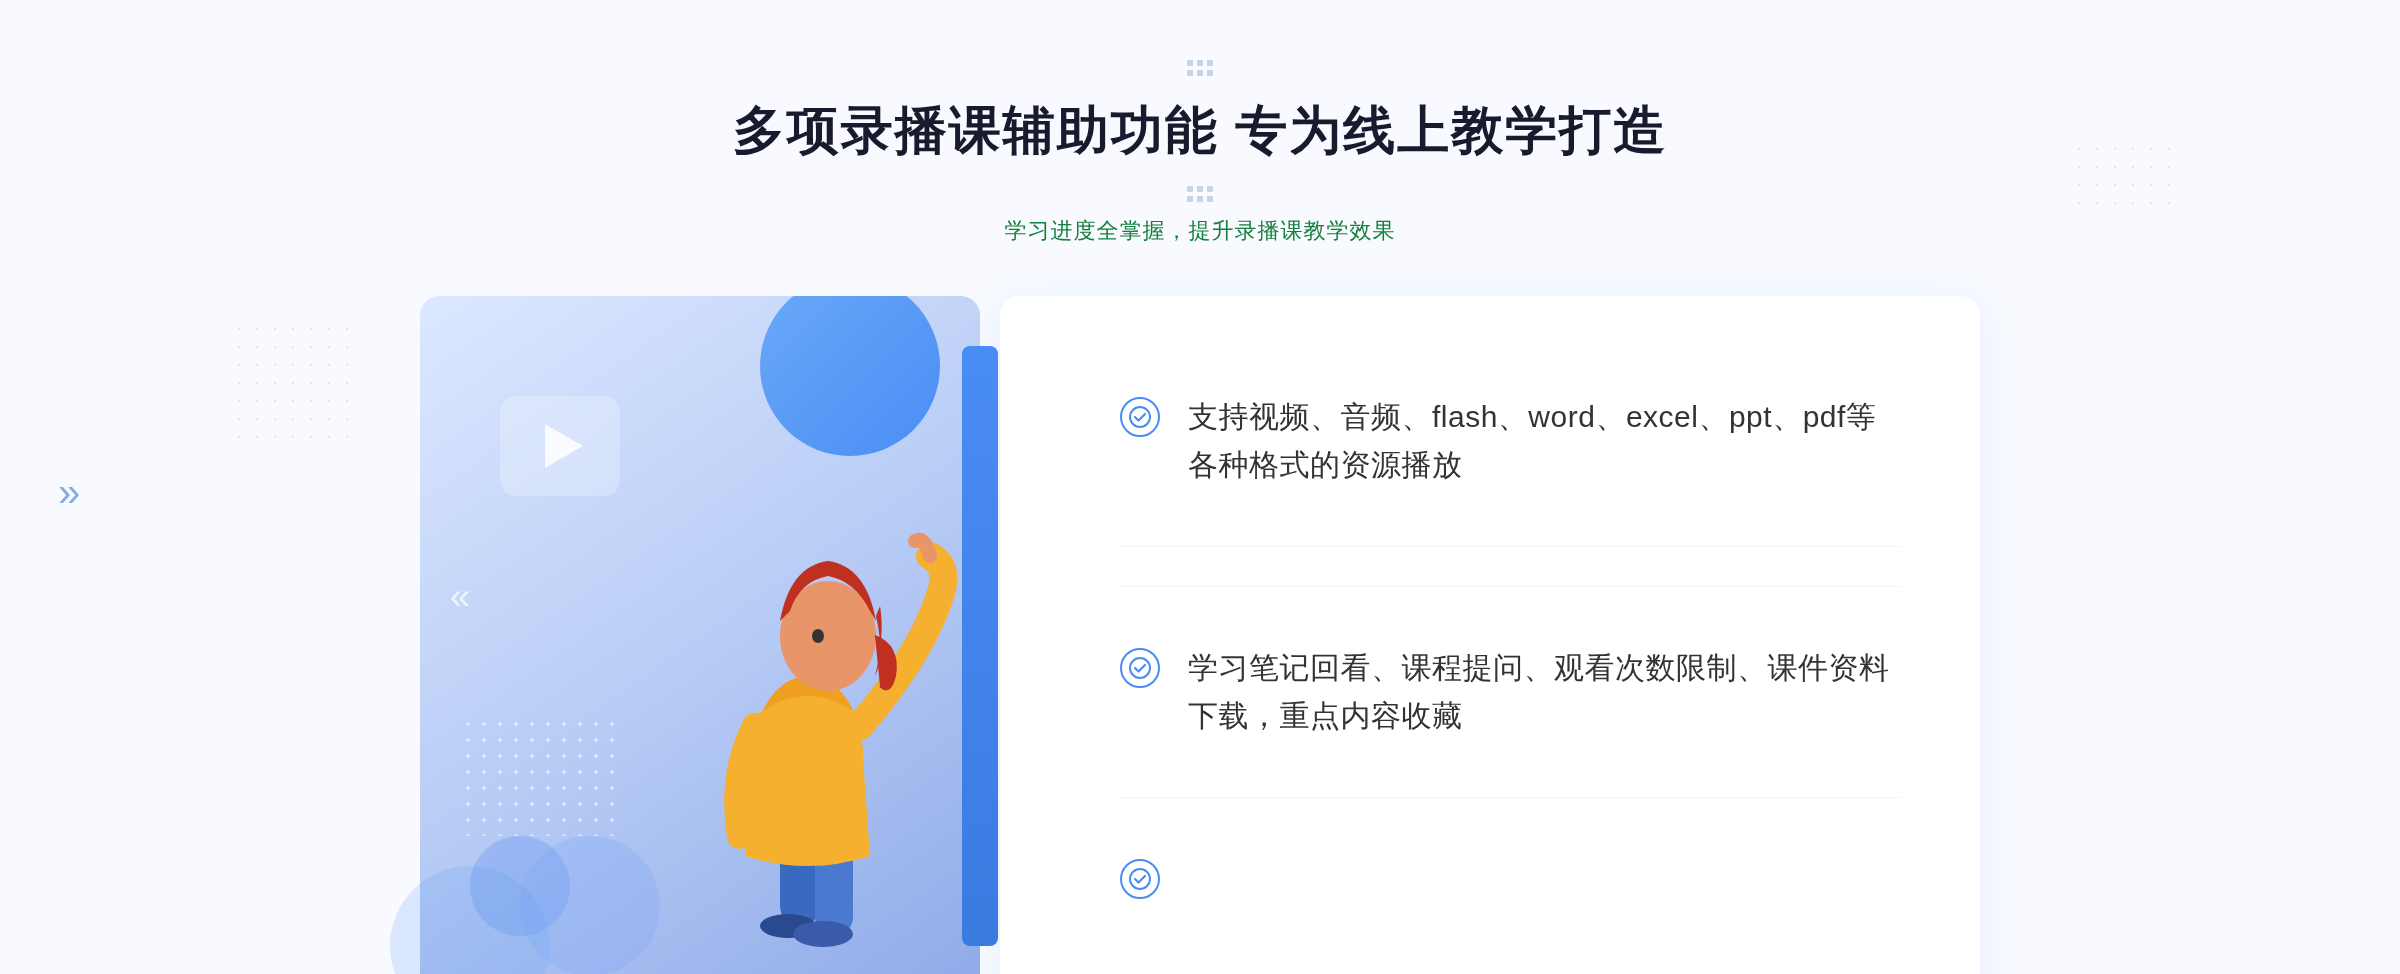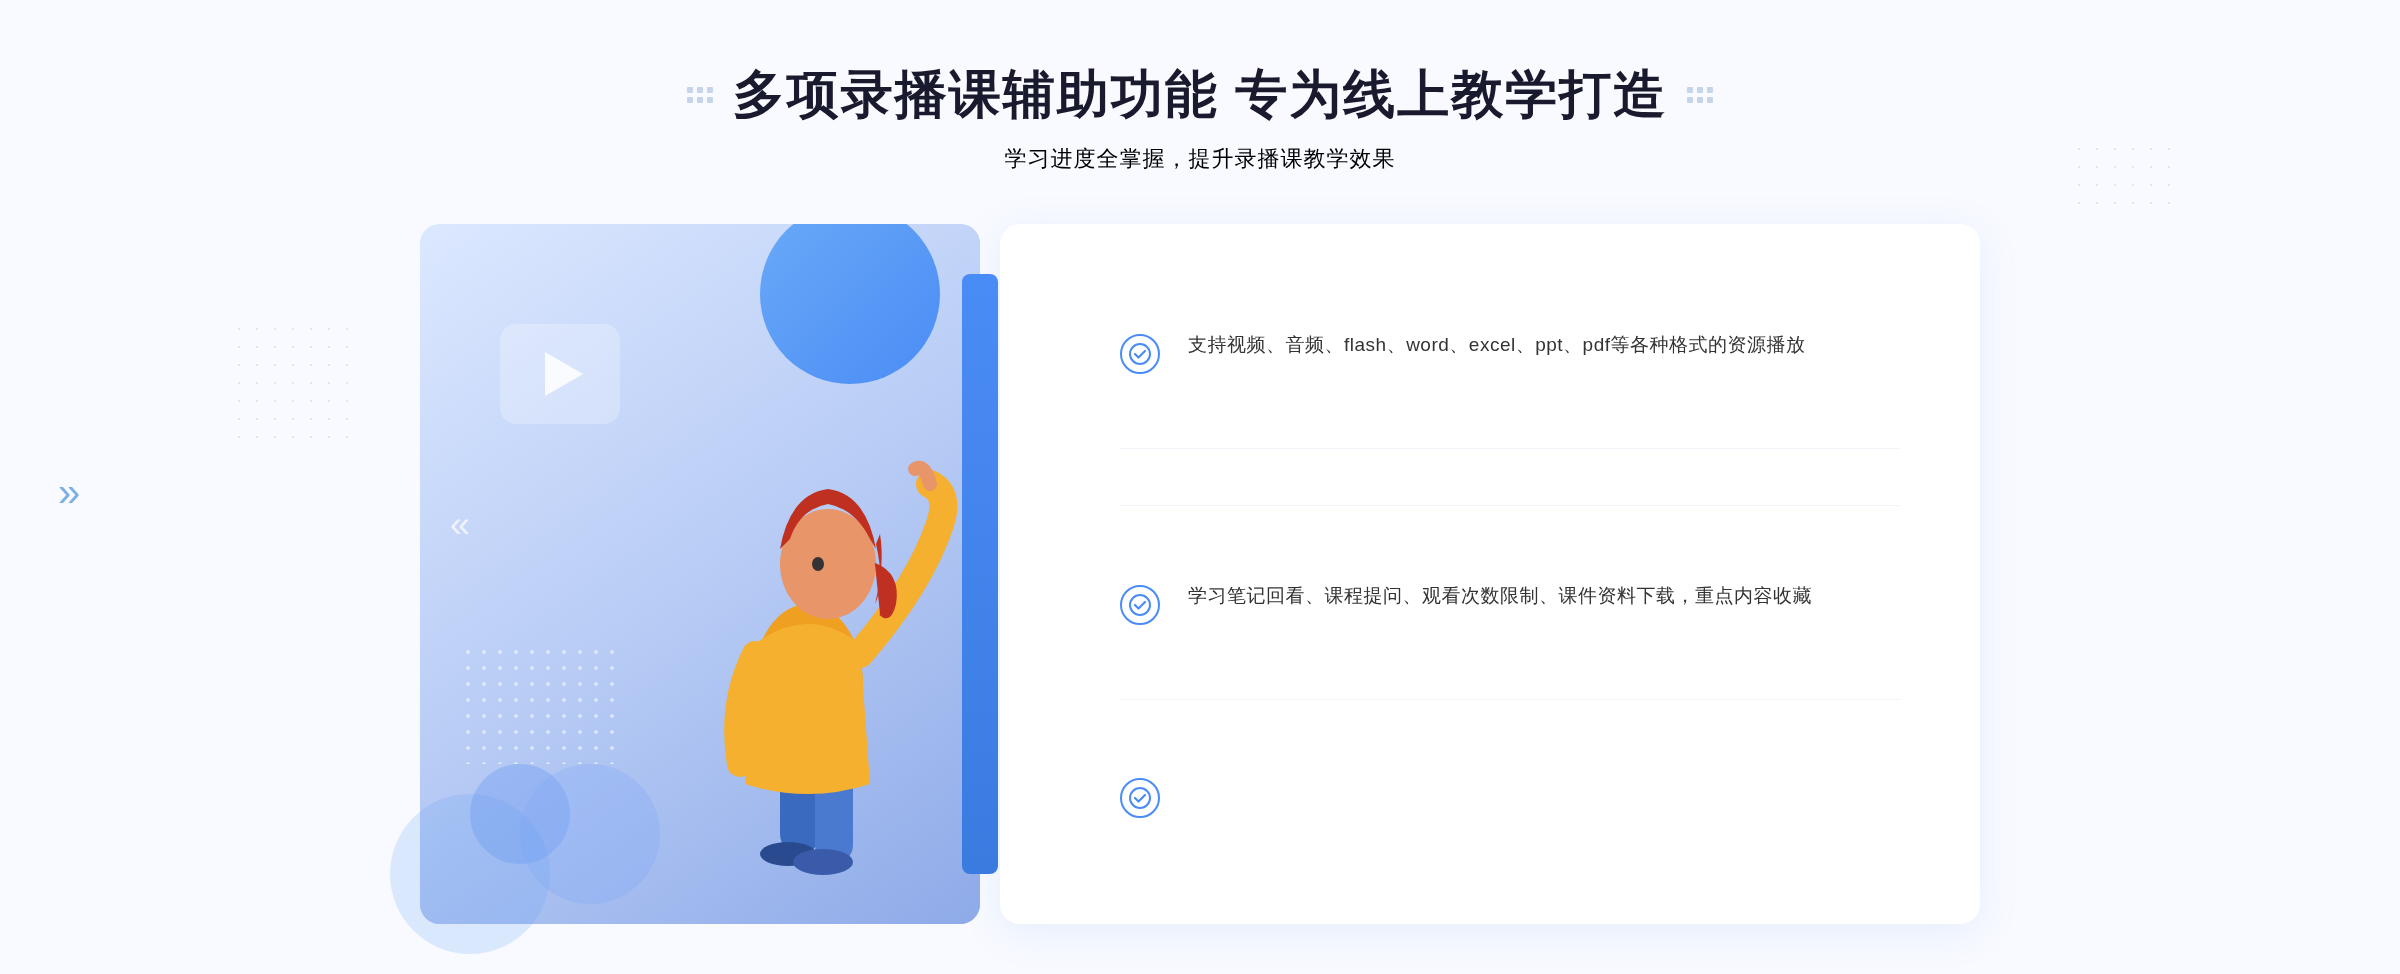--- a/index.html
+++ b/index.html
@@ -63,20 +63,21 @@
     .header {
       text-align: center;
       margin-bottom: 50px;
     }
 
     .title-row {
       display: flex;
       align-items: center;
       justify-content: center;
       gap: 20px;
+      flex-direction: column;
     }
 
     .title-decoration {
       display: flex;
       gap: 4px;
       align-items: center;
     }
 
     .title-dot-group {
       display: grid;
@@ -94,21 +95,21 @@
 
     .main-title {
       font-size: 52px;
       font-weight: 700;
       color: #1a1a2e;
       letter-spacing: 2px;
     }
 
     .subtitle {
       font-size: 22px;
-      color: #000000;
+      color: #15803d;
       margin-top: 14px;
       letter-spacing: 1px;
     }
 
     
     .content-area {
       display: flex;
       align-items: center;
       width: 1560px;
       gap: 0;
@@ -247,21 +248,21 @@
       border-radius: 50%;
       border: 2.5px solid #4a8cf5;
       display: flex;
       align-items: center;
       justify-content: center;
       flex-shrink: 0;
       margin-top: 4px;
     }
 
     .feature-text {
-      font-size: 19px;
+      font-size: 30px;
       color: #333;
       line-height: 1.6;
       font-weight: 400;
       letter-spacing: 0.5px;
     }
 
     
     .blue-circle-top {
       position: absolute;
       top: -20px;

